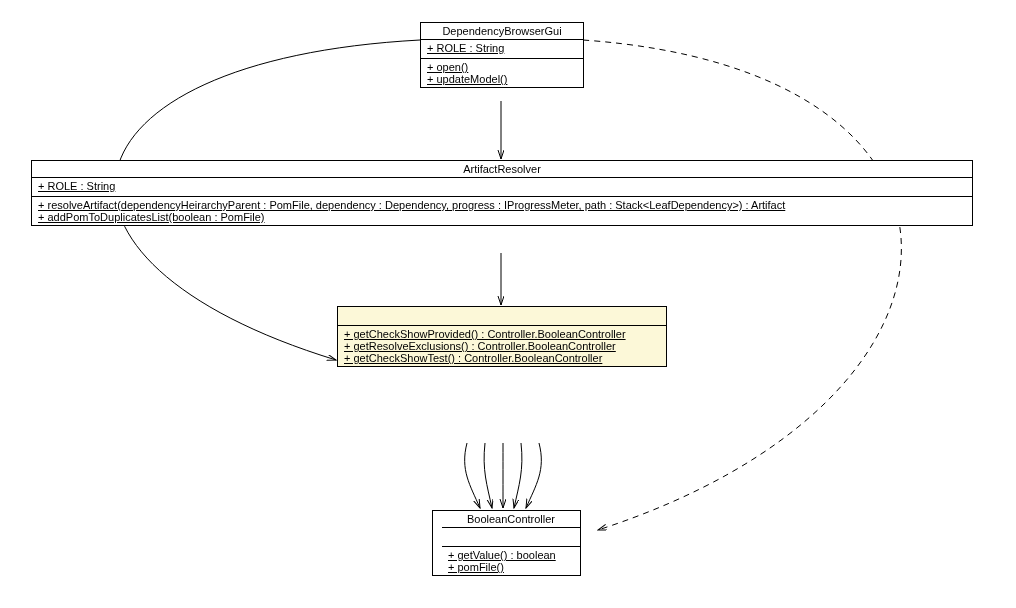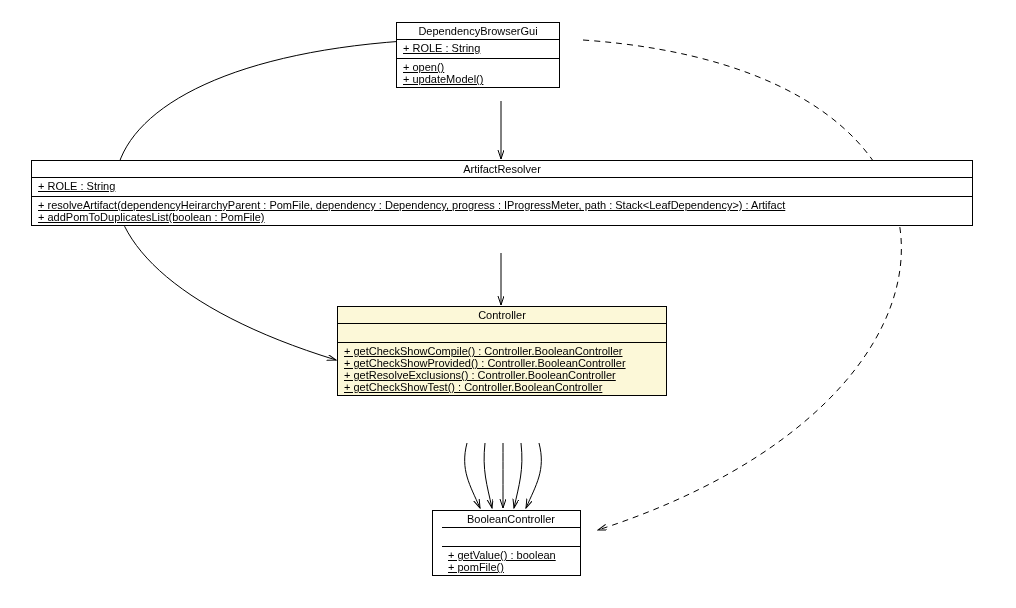--- a/index.html
+++ b/index.html
@@ -66,21 +66,21 @@
 
   <path d="M 583 40 C 1010 70, 1000 400, 598 530" fill="none" stroke="#000" stroke-width="1" stroke-dasharray="6,5" marker-end="url(#arrow)"></path>
 
   <path d="M 467 443 C 460 470, 470 485, 480 508" fill="none" stroke="#000" stroke-width="1" marker-end="url(#arrow)"></path>
   <path d="M 485 443 C 482 470, 487 485, 492 508" fill="none" stroke="#000" stroke-width="1" marker-end="url(#arrow)"></path>
   <path d="M 503 443 C 503 470, 503 485, 503 508" fill="none" stroke="#000" stroke-width="1" marker-end="url(#arrow)"></path>
   <path d="M 521 443 C 524 470, 519 485, 514 508" fill="none" stroke="#000" stroke-width="1" marker-end="url(#arrow)"></path>
   <path d="M 539 443 C 546 470, 536 485, 526 508" fill="none" stroke="#000" stroke-width="1" marker-end="url(#arrow)"></path>
 </svg>
 
-<div class="class-box" style="left:396px; top:22px; width:162px;">
+<div class="class-box" style="left:420px; top:22px; width:162px;">
   <div class="class-title">DependencyBrowserGui</div>
   <div class="class-section">
     <div>+ ROLE : String</div>
   </div>
   <div class="class-section last">
     <div>+ open()</div>
     <div>+ updateModel()</div>
   </div>
 </div>
 
@@ -89,24 +89,22 @@
   <div class="class-section">
     <div>+ ROLE : String</div>
   </div>
   <div class="class-section last">
     <div>+ resolveArtifact(dependencyHeirarchyParent : PomFile, dependency : Dependency, progress : IProgressMeter, path : Stack&lt;LeafDependency&gt;) : Artifact</div>
     <div>+ addPomToDuplicatesList(boolean : PomFile)</div>
   </div>
 </div>
 
 <div class="class-box highlight" style="left:337px; top:306px; width:328px;">
-  <div class="class-title">Controller</div>
   <div class="class-section"></div>
   <div class="class-section last">
-    <div>+ getCheckShowCompile() : Controller.BooleanController</div>
     <div>+ getCheckShowProvided() : Controller.BooleanController</div>
     <div>+ getResolveExclusions() : Controller.BooleanController</div>
     <div>+ getCheckShowTest() : Controller.BooleanController</div>
   </div>
 </div>
 
 <div class="class-box" style="left:432px; top:510px; width:138px;padding-left:9px;">
   <div class="class-title">BooleanController</div>
   <div class="class-section"></div>
   <div class="class-section last">

